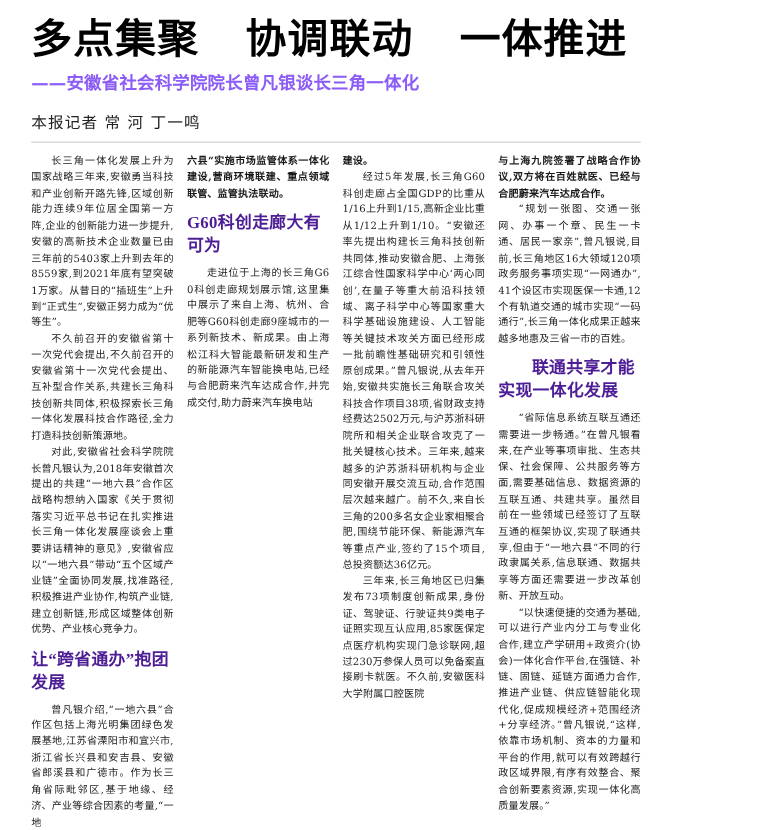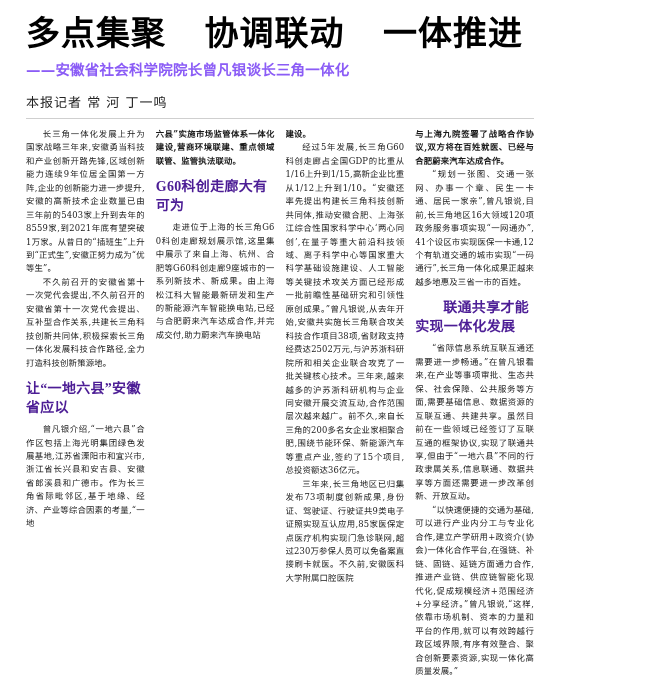--- a/index.html
+++ b/index.html
@@ -131,21 +131,22 @@
     <h1 class="headline">多点集聚   协调联动   一体推进</h1>
     <div class="subheadline">——安徽省社会科学院院长曾凡银谈长三角一体化</div>
     <div class="byline">本报记者 常 河 丁一鸣</div>
     <hr class="rule">
   </div>
 
   <div class="columns" id="columns-root">
       <div class="col">
         <div class="para">长三角一体化发展上升为国家战略三年来,安徽勇当科技和产业创新开路先锋,区域创新能力连续9年位居全国第一方阵,企业的创新能力进一步提升,安徽的高新技术企业数量已由三年前的5403家上升到去年的8559家,到2021年底有望突破1万家。从昔日的“插班生”上升到“正式生”,安徽正努力成为“优等生”。</div>
         <div class="para">不久前召开的安徽省第十一次党代会提出,不久前召开的安徽省第十一次党代会提出、互补型合作关系,共建长三角科技创新共同体,积极探索长三角一体化发展科技合作路径,全力打造科技创新策源地。</div>
-        <div class="sec-head">让“一地六县”安徽省应以</div>
+        <div class="para">对此,安徽省社会科学院院长曾凡银认为,2018年安徽首次提出的共建“一地六县”合作区战略构想纳入国家《关于贯彻落实习近平总书记在扎实推进长三角一体化发展座谈会上重要讲话精神的意见》,安徽省应以“一地六县”带动“五个区域产业链”全面协同发展,找准路径,积极推进产业协作,构筑产业链,建立创新链,形成区域整体创新优势、产业核心竞争力。</div>
+        <div class="sec-head">让“跨省通办”抱团发展</div>
         <div class="para">曾凡银介绍,“一地六县”合作区包括上海光明集团绿色发展基地,江苏省溧阳市和宜兴市,浙江省长兴县和安吉县、安徽省郎溪县和广德市。作为长三角省际毗邻区,基于地缘、经济、产业等综合因素的考量,“一地</div>
       </div>
       <div class="col">
         <div class="para noindent">六县”实施市场监管体系一体化建设,营商环境联建、重点领域联管、监管执法联动。</div>
         <div class="sec-head">G60科创走廊大有可为</div>
         <div class="para">走进位于上海的长三角G60科创走廊规划展示馆,这里集中展示了来自上海、杭州、合肥等G60科创走廊9座城市的一系列新技术、新成果。由上海松江科大智能最新研发和生产的新能源汽车智能换电站,已经与合肥蔚来汽车达成合作,并完成交付,助力蔚来汽车换电站</div>
       </div>
       <div class="col">
         <div class="para noindent">建设。</div>
         <div class="para">经过5年发展,长三角G60科创走廊占全国GDP的比重从1/16上升到1/15,高新企业比重从1/12上升到1/10。“安徽还率先提出构建长三角科技创新共同体,推动安徽合肥、上海张江综合性国家科学中心‘两心同创’,在量子等重大前沿科技领域、离子科学中心等国家重大科学基础设施建设、人工智能等关键技术攻关方面已经形成一批前瞻性基础研究和引领性原创成果。”曾凡银说,从去年开始,安徽共实施长三角联合攻关科技合作项目38项,省财政支持经费达2502万元,与沪苏浙科研院所和相关企业联合攻克了一批关键核心技术。三年来,越来越多的沪苏浙科研机构与企业同安徽开展交流互动,合作范围层次越来越广。前不久,来自长三角的200多名女企业家相聚合肥,围绕节能环保、新能源汽车等重点产业,签约了15个项目,总投资额达36亿元。</div>

